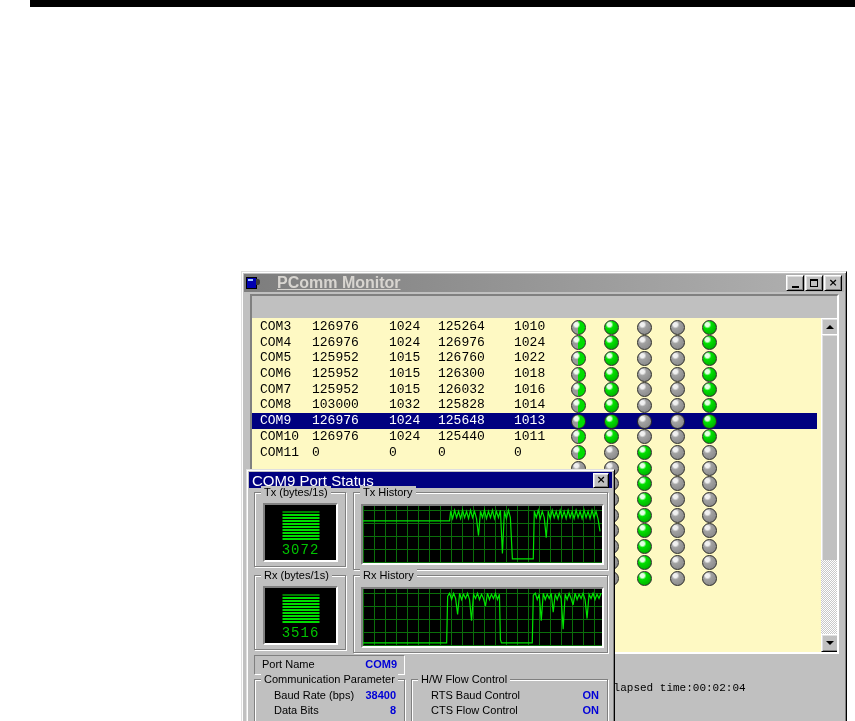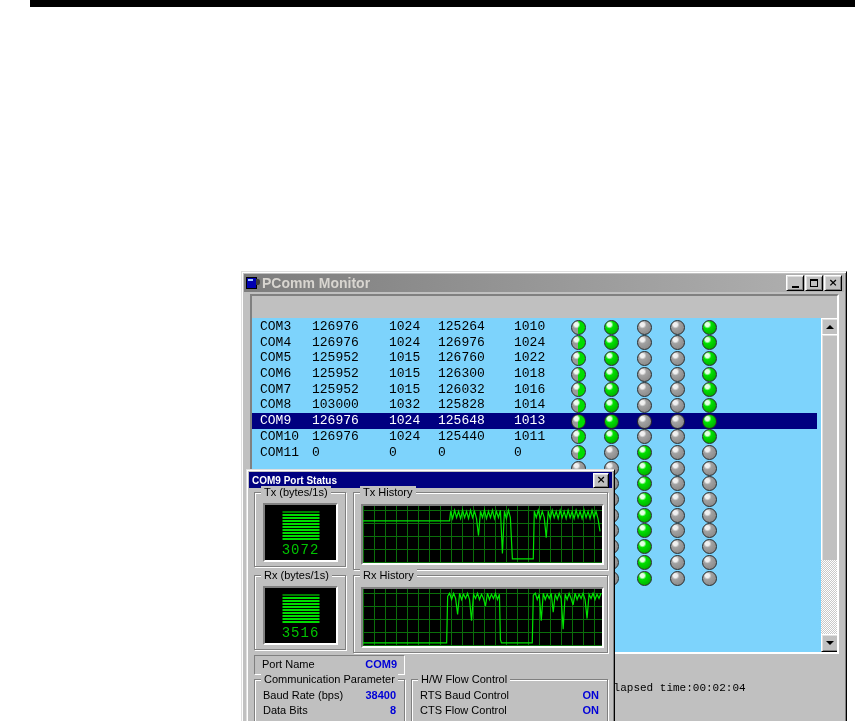--- a/index.html
+++ b/index.html
@@ -16,41 +16,41 @@
   .sunken{border:2px solid;border-color:#808080 #fff #fff #808080;}
   .etched{border:1px solid;border-color:#808080 #fff #fff #808080;}
   .btn3d{background:#c0c0c0;border:1px solid;border-color:#fff #000 #000 #fff;
          box-shadow:inset 1px 1px 0 #dfdfdf, inset -1px -1px 0 #808080;
          display:flex;align-items:center;justify-content:center;cursor:default;}
 
   
   #main-window{position:absolute;left:241px;top:271px;width:604px;height:450px;}
   #main-titlebar{position:absolute;left:2px;top:2px;right:2px;height:18px;
       background:linear-gradient(90deg,#7d7d7d,#b2b2b2);display:flex;align-items:center;padding:0 2px;}
-  #main-title{color:#d8d5d0;font-size:14px;font-weight:bold;margin-left:2px;flex:1;
-      white-space:nowrap;overflow:hidden;}
+  #main-title{color:#d8d5d0;font-size:16px;font-weight:bold;margin-left:17px;flex:1;
+      white-space:nowrap;overflow:hidden;text-decoration:underline;}
   .win-icon{width:14px;height:12px;position:relative;display:inline-block;}
   .win-icon .scr{position:absolute;left:0;top:0;width:9px;height:10px;background:#0000b0;border:1px solid #000;}
   .win-icon .scr:after{content:"";position:absolute;left:1px;top:1px;width:5px;height:2px;background:#9cc3ff;}
   .win-icon .tail{position:absolute;right:0;top:2px;width:4px;height:6px;background:#3a3a3a;border-radius:0 50% 50% 0;}
   .cap-btn{width:16px;height:14px;margin-left:1px;font-size:10px;}
   .glyph-min{width:7px;height:2px;background:#000;margin-top:7px;}
   .glyph-restore{position:relative;width:8px;height:8px;}
   .glyph-restore .r1{position:absolute;right:0;top:0;width:6px;height:5px;border:1px solid #000;border-top-width:2px;background:#c0c0c0;}
   .glyph-restore .r2{position:absolute;left:0;bottom:0;width:6px;height:5px;border:1px solid #000;border-top-width:2px;background:#c0c0c0;}
   .glyph-x{font-weight:bold;font-size:11px;line-height:10px;color:#000;font-family:"DejaVu Sans",sans-serif;}
 
   
   #listbox{position:absolute;left:8px;top:22px;width:585px;height:356px;}
   #list-header{position:absolute;left:0;top:0;right:0;height:21px;background:#c0c0c0;
       border-bottom:1px solid #404040;}
   #list-header .hc{position:absolute;top:3px;font-size:13px;color:#000;white-space:pre;}
   .hc0{left:8px}.hc1{left:64px}.hc2{left:139px}.hc3{left:187px}.hc4{left:264px}
   .hc5{left:302px}.hc6{left:332px}.hc7{left:362px}.hc8{left:392px}.hc9{left:422px}
-  #rows-area{position:absolute;left:0;top:22px;right:0;bottom:0;background:#7dd3fc;overflow:hidden;}
+  #rows-area{position:absolute;left:0;top:22px;right:0;bottom:0;background:#fef9c3;overflow:hidden;}
   #rows{position:absolute;left:0;top:1px;width:565px;}
   .trow{position:relative;height:15.7px;line-height:15.7px;font-size:13px;color:#000;}
   .trow.sel{background:#000080;color:#fff;}
   .trow span.cell{position:absolute;top:0;white-space:pre;}
   .cp0{left:8px}.cp1{left:60px}.cp2{left:137px}.cp3{left:186px}.cp4{left:262px}
   .led{position:absolute;top:0.5px;width:13px;height:13px;border-radius:50%;border:1px solid #2a2a2a;}
   .lp0{left:319px}.lp1{left:352px}.lp2{left:385px}.lp3{left:418px}.lp4{left:450px}
   .led.on{background:radial-gradient(circle at 34% 28%, #e4ffe4 0, #e4ffe4 2px, #00e000 4px, #00b400 75%, #007800 100%);}
   .led.off{background:radial-gradient(circle at 34% 28%, #f0f0f0 0, #f0f0f0 2px, #a2a2a2 4px, #8c8c8c 75%, #666 100%);}
   .led.half{background:radial-gradient(circle at 34% 28%, rgba(244,255,244,.95) 0, rgba(244,255,244,.95) 2px, transparent 4px),
@@ -65,21 +65,21 @@
   #sb-thumb{position:absolute;left:0;top:16px;width:16px;height:226px;}
   #sb-track{position:absolute;left:0;top:242px;width:16px;bottom:16px;
       background:repeating-conic-gradient(#ffffff 0 25%, #c8c8c8 0 50%) 0 0/2px 2px;}
 
   #status-text{position:absolute;left:365px;top:410px;font-size:11px;color:#000;white-space:pre;}
 
   
   #dialog{position:absolute;left:246px;top:469px;width:367px;height:280px;}
   #dlg-titlebar{position:absolute;left:2px;top:2px;right:2px;height:16px;background:#000080;
       display:flex;align-items:center;padding:0 3px;}
-  #dlg-title{color:#fff;font-weight:bold;font-size:10px;flex:1;}
+  #dlg-title{color:#fff;font-weight:normal;font-size:15px;flex:1;}
   #dlg-close{width:14px;height:13px;font-size:10px;}
   .group{position:absolute;border:1px solid #808080;box-shadow:inset 1px 1px 0 #fff, 1px 1px 0 #fff;}
   .group > .glabel{position:absolute;top:-7px;left:6px;background:#c0c0c0;padding:0 3px;
       font-size:11px;color:#000;white-space:nowrap;}
   #grp-tx{left:7px;top:22px;width:90px;height:73px;}
   #grp-txh{left:106px;top:22px;width:253px;height:76px;}
   #grp-rx{left:7px;top:105px;width:90px;height:73px;}
   #grp-rxh{left:106px;top:105px;width:253px;height:76px;}
   .gaugebox{position:absolute;left:8px;top:10px;width:71px;height:55px;background:#000;}
   .bars{position:absolute;left:50%;top:6px;transform:translateX(-50%);width:37px;}
@@ -94,21 +94,21 @@
   .infobox{position:absolute;height:18px;background:#c0c0c0;}
   #box-portname{left:7px;top:185px;width:149px;}
   #box-portstatus{left:164px;top:185px;width:195px;}
   .infobox .ilabel{position:absolute;left:7px;top:2px;font-size:11px;color:#000;}
   .infobox .ival{position:absolute;right:7px;top:2px;font-size:11px;font-weight:bold;}
   .blue{color:#0000d8;}
   #grp-comm{left:7px;top:209px;width:149px;height:60px;}
   #grp-flow{left:164px;top:209px;width:195px;height:60px;}
   .prow{position:relative;height:15px;margin-top:0;}
   .prows{position:absolute;left:0;right:0;top:9px;}
-  .prow .plabel{position:absolute;left:8px;top:0;font-size:11px;color:#000;white-space:nowrap;}
+  .prow .plabel{position:absolute;left:19px;top:0;font-size:11px;color:#000;white-space:nowrap;}
   .prow .pval{position:absolute;right:8px;top:0;font-size:11px;font-weight:bold;}
 </style>
 </head>
 <body>
 
 <div id="stage">
   <div id="top-rule"></div>
 
   <div id="main-window" class="raised">
     <div id="main-titlebar">

